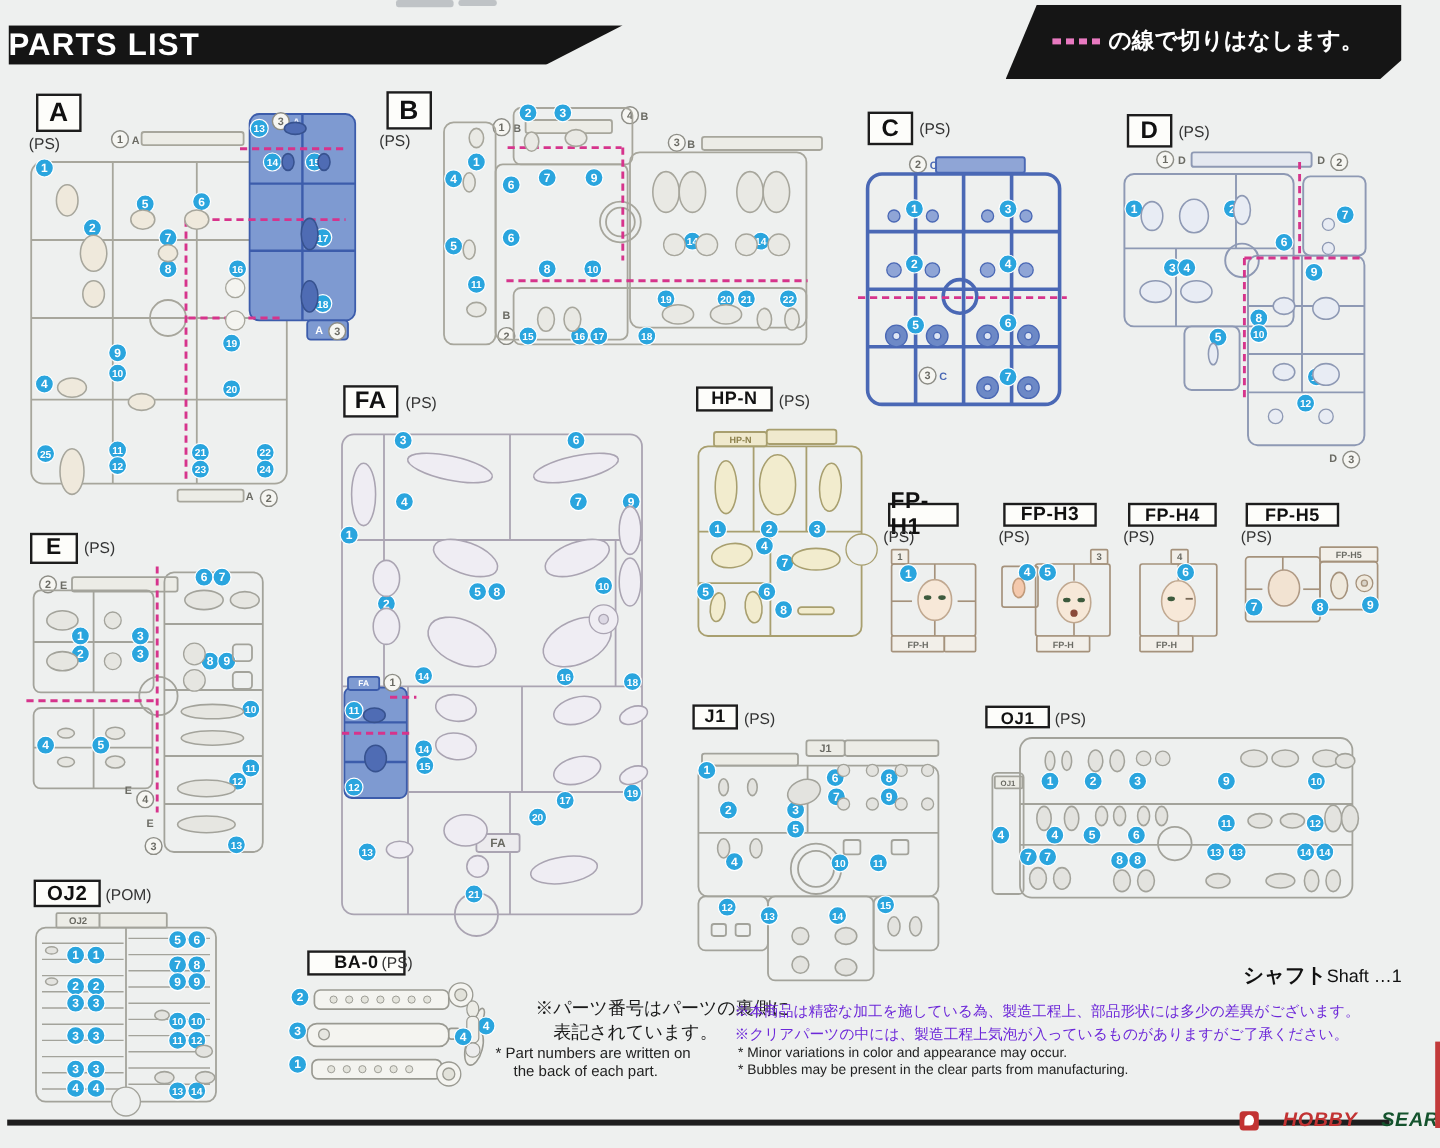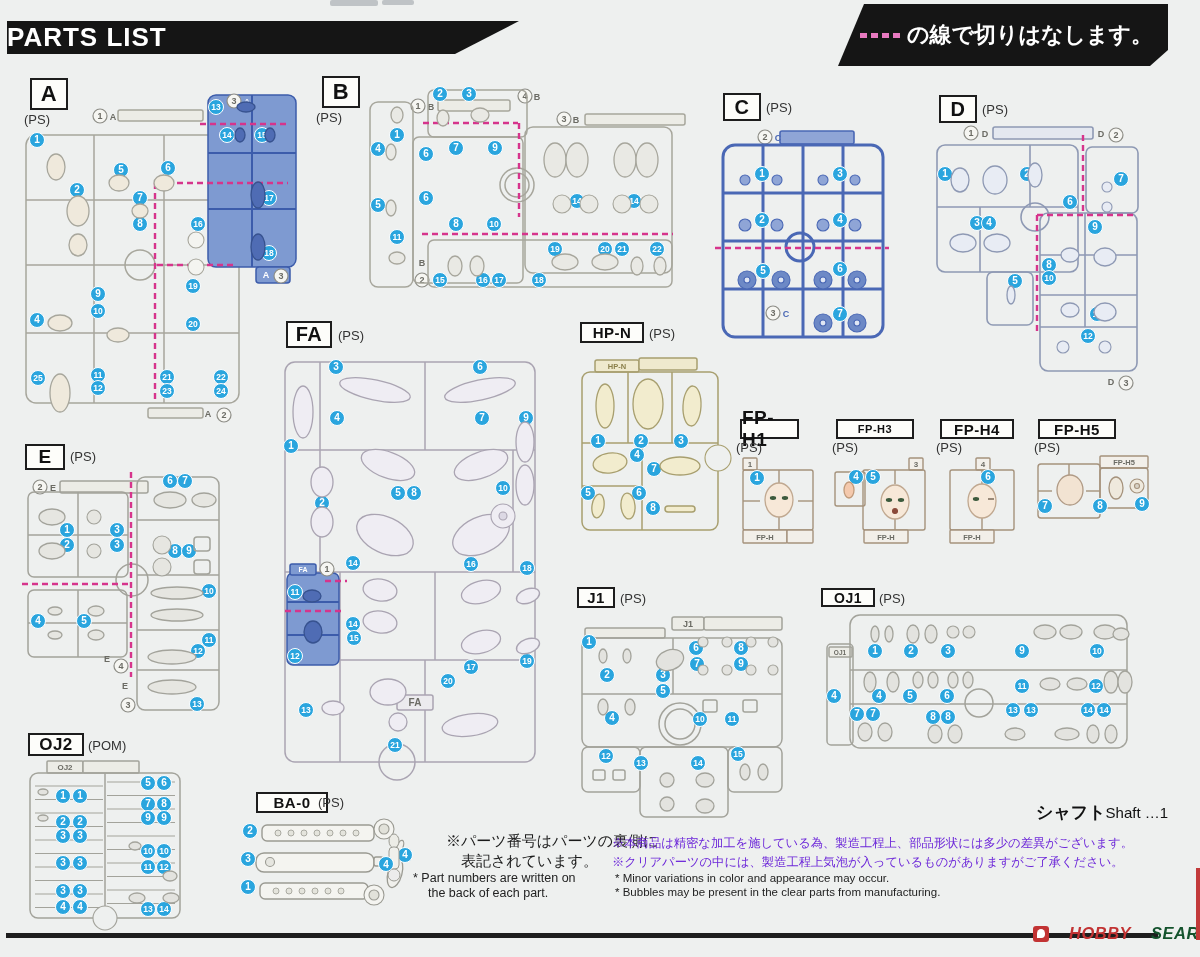--- a/index.html
+++ b/index.html
@@ -8,21 +8,21 @@
   #runners{position:absolute;left:0;top:0;width:1200px;height:957px;}
   #runners svg{position:absolute;overflow:visible;}
   .rlabel{position:absolute;background:#fdfdfa;border:2px solid #1d1d1d;color:#111;font-weight:bold;
           display:flex;align-items:center;justify-content:center;letter-spacing:.5px;box-sizing:border-box;}
   .rps{position:absolute;font-size:13px;color:#333;}
   .banner-left{position:absolute;left:7px;top:21px;width:512px;height:33px;background:#151515;
           clip-path:polygon(0 0,100% 0,calc(100% - 64px) 100%,0 100%);color:#fff;display:flex;align-items:center;
           padding-left:0;box-sizing:border-box;font-weight:bold;font-size:26px;letter-spacing:1px;}
   .banner-right{position:absolute;left:838px;top:4px;width:330px;height:62px;background:#151515;
           clip-path:polygon(26px 0,100% 0,100% calc(100% - 16px),calc(100% - 18px) 100%,0 100%);
-          color:#fff;font-weight:bold;font-size:22px;display:flex;flex-direction:column;justify-content:center;
+          color:#fff;font-weight:bold;font-size:19px;display:flex;flex-direction:column;justify-content:center;
           align-items:center;line-height:1.35;}
   .cut-row{display:flex;align-items:center;white-space:nowrap;}
   .dashline{display:inline-block;width:40px;height:5px;margin:0 7px;
           background:repeating-linear-gradient(90deg,#e879c0 0 7px,rgba(0,0,0,0) 7px 11px);}
   .note-left{position:absolute;left:378px;top:831px;display:flex;gap:7px;}
   .note-left .jp{font-size:15px;color:#1a1a1a;line-height:20px;white-space:nowrap;margin-left:33px;}
   .note-left .en{font-size:12.5px;color:#222;line-height:15px;white-space:nowrap;}
   .indent{padding-left:15px;}
   .note-right{position:absolute;left:612px;top:834px;white-space:nowrap;}
   .note-right .jp{font-size:12.3px;color:#6d28d9;line-height:18.5px;}
@@ -594,21 +594,21 @@
         <line x1="57" y1="45" x2="72" y2="45" stroke="#a5927c" stroke-width="1.4"></line>
         <rect x="2" y="74" width="44" height="13" rx="1" fill="#f2efe9" stroke="#a5927c" stroke-width="1.4"></rect>
         <text x="24" y="84" text-anchor="middle" font-size="7.5" font-weight="bold" fill="#6b6b64">FP-H</text>
         <rect x="46" y="74" width="26" height="13" rx="1" fill="#f2efe9" stroke="#a5927c" stroke-width="1.4"></rect>
         <circle cx="16" cy="22" r="7.5" fill="#2aa5de" stroke="#ffffff" stroke-width="1"></circle>
         <text x="16" y="25.3" text-anchor="middle" font-size="10" font-weight="bold" fill="#ffffff">1</text>
         <ellipse cx="38" cy="44" rx="14" ry="17" fill="#f7e8d8" stroke="#c0a890" stroke-width="1.3"></ellipse>
         <ellipse cx="32" cy="42" rx="2.5" ry="1.3" fill="#3d5a3d" stroke="#3d5a3d" stroke-width="1.3"></ellipse>
         <ellipse cx="44" cy="42" rx="2.5" ry="1.3" fill="#3d5a3d" stroke="#3d5a3d" stroke-width="1.3"></ellipse>
       </svg>
-      <div class="rlabel" style="left: 836px; top: 419px; width: 78px; height: 20px; font-size: 11px;">FP-H3</div>
+      <div class="rlabel" style="left: 836px; top: 419px; width: 78px; height: 20px; font-size: 16px;">FP-H3</div>
       <div class="rps" style="left: 832px; top: 440px;">(PS)</div>
       <svg width="94" height="90" viewBox="0 0 94 90" style="left: 833px; top: 456px;">
         <rect x="76" y="2" width="14" height="12" rx="1" fill="#f2efe9" stroke="#a5927c" stroke-width="1.4"></rect>
         <text x="83" y="11" text-anchor="middle" font-size="8" font-weight="bold" fill="#6b6b64">3</text>
         <rect x="2" y="16" width="30" height="34" rx="2" fill="none" stroke="#a5927c" stroke-width="1.4"></rect>
         <rect x="30" y="14" width="62" height="60" rx="2" fill="none" stroke="#a5927c" stroke-width="1.4"></rect>
         <line x1="62" y1="14" x2="62" y2="28" stroke="#a5927c" stroke-width="1.4"></line>
         <line x1="62" y1="62" x2="62" y2="74" stroke="#a5927c" stroke-width="1.4"></line>
         <rect x="31" y="74" width="44" height="13" rx="1" fill="#f2efe9" stroke="#a5927c" stroke-width="1.4"></rect>
         <text x="53" y="84" text-anchor="middle" font-size="7.5" font-weight="bold" fill="#6b6b64">FP-H</text>
@@ -882,21 +882,21 @@
         <text x="123" y="154.3" text-anchor="middle" font-size="8.5" font-weight="bold" fill="#ffffff">13</text>
         <circle cx="139" cy="151" r="7.5" fill="#2aa5de" stroke="#ffffff" stroke-width="1"></circle>
         <text x="139" y="154.3" text-anchor="middle" font-size="8.5" font-weight="bold" fill="#ffffff">14</text>
         <ellipse cx="18" cy="34" rx="5" ry="3" fill="#e3e3df" stroke="#a3a39b" stroke-width="1.3"></ellipse>
         <ellipse cx="18" cy="60" rx="5" ry="3" fill="#e3e3df" stroke="#a3a39b" stroke-width="1.3"></ellipse>
         <ellipse cx="110" cy="88" rx="6" ry="4" fill="#e3e3df" stroke="#a3a39b" stroke-width="1.3"></ellipse>
         <ellipse cx="145" cy="118" rx="7" ry="5" fill="#e3e3df" stroke="#a3a39b" stroke-width="1.3"></ellipse>
         <ellipse cx="112" cy="140" rx="8" ry="5" fill="#e3e3df" stroke="#a3a39b" stroke-width="1.3"></ellipse>
         <ellipse cx="146" cy="140" rx="8" ry="5" fill="#e3e3df" stroke="#a3a39b" stroke-width="1.3"></ellipse>
       </svg>
-      <div class="rlabel" style="left: 256px; top: 792px; width: 72px; height: 21px; font-size: 15px;">BA-0</div>
+      <div class="rlabel" style="left: 256px; top: 792px; width: 82px; height: 21px; font-size: 15px;">BA-0</div>
       <div class="rps" style="left: 318px; top: 795px;">(PS)</div>
       <svg width="172" height="118" viewBox="0 0 172 118" style="left: 240px; top: 795px;">
         <rect x="22" y="30" width="112" height="16" rx="5" fill="#f4f4f0" stroke="#9a9a92" stroke-width="1.4"></rect>
         <circle cx="38" cy="38" r="3" fill="#e4e4dc" stroke="#9a9a92" stroke-width="0.8"></circle>
         <circle cx="51" cy="38" r="3" fill="#e4e4dc" stroke="#9a9a92" stroke-width="0.8"></circle>
         <circle cx="64" cy="38" r="3" fill="#e4e4dc" stroke="#9a9a92" stroke-width="0.8"></circle>
         <circle cx="77" cy="38" r="3" fill="#e4e4dc" stroke="#9a9a92" stroke-width="0.8"></circle>
         <circle cx="90" cy="38" r="3" fill="#e4e4dc" stroke="#9a9a92" stroke-width="0.8"></circle>
         <circle cx="103" cy="38" r="3" fill="#e4e4dc" stroke="#9a9a92" stroke-width="0.8"></circle>
         <circle cx="116" cy="38" r="3" fill="#e4e4dc" stroke="#9a9a92" stroke-width="0.8"></circle>

